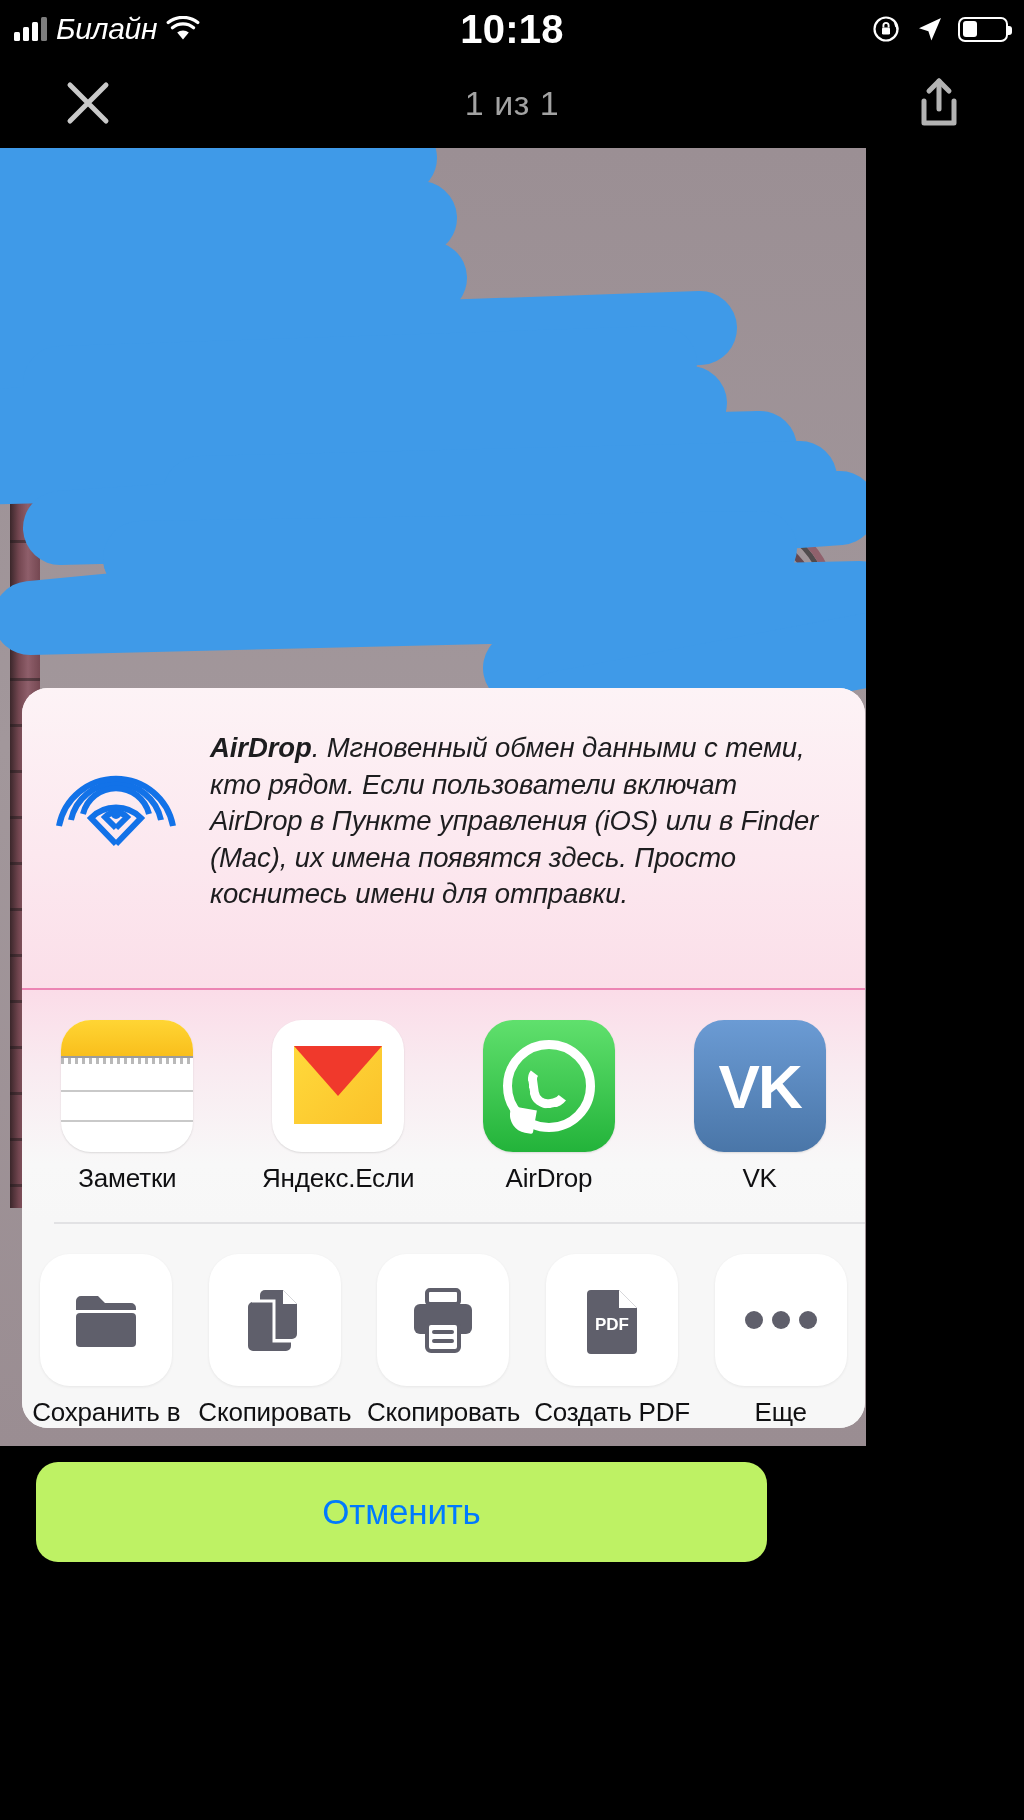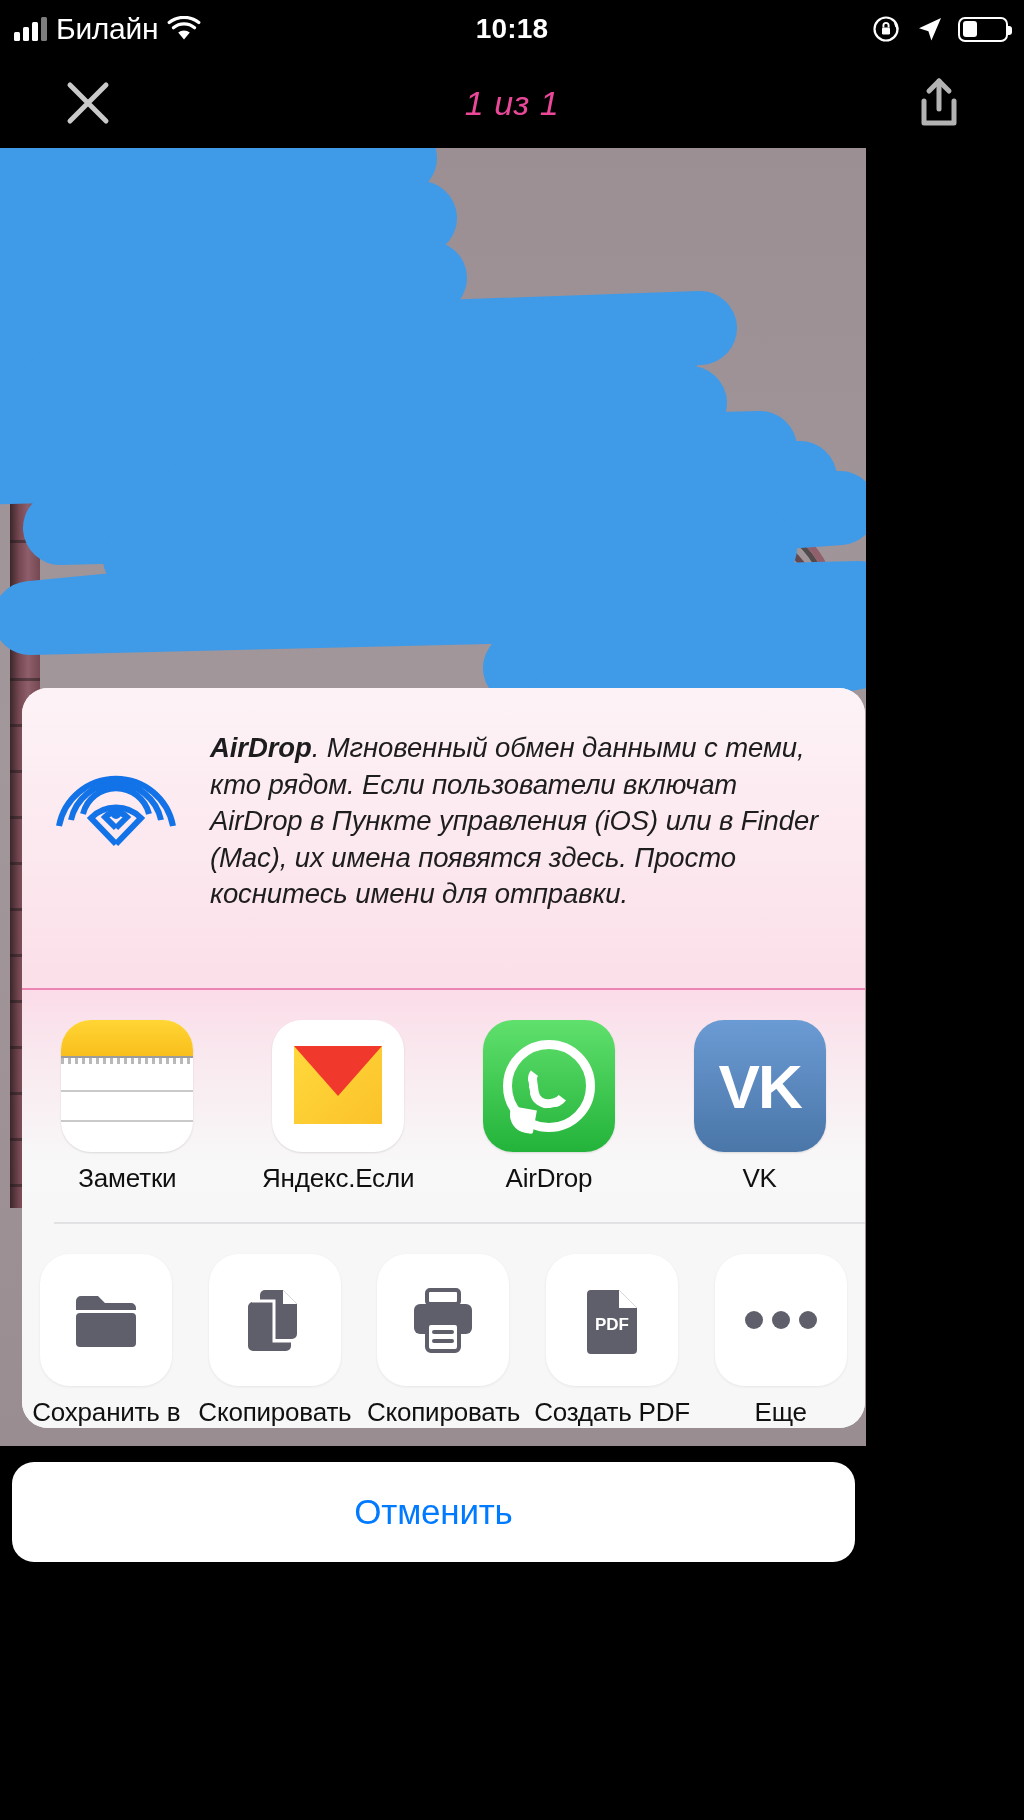--- a/index.html
+++ b/index.html
@@ -33,22 +33,22 @@
   .sb-right {
     position: absolute; right: 16px; top: 0; height: 58px;
     display: flex; align-items: center; gap: 14px;
   }
   .signal-bars { display: flex; align-items: flex-end; gap: 3px; height: 24px; }
   .signal-bars i { display: block; width: 6px; background: #fff; border-radius: 1.5px; }
   .signal-bars i:nth-child(1){ height: 9px; }
   .signal-bars i:nth-child(2){ height: 14px; }
   .signal-bars i:nth-child(3){ height: 19px; }
   .signal-bars i:nth-child(4){ height: 24px; background: #7d7d7d; }
-  .carrier { font-size: 30px; letter-spacing: -0.3px; font-weight: 400; }
-  .clock { font-size: 28px; font-weight: 600; letter-spacing: 0.2px; }
+  .carrier { font-size: 30px; letter-spacing: -0.3px; font-weight: 400; font-style: italic; }
+  .clock { font-size: 40px; font-weight: 600; letter-spacing: 0.2px; }
   .battery-shell {
     width: 50px; height: 25px; border: 2.5px solid #fff;
     border-radius: 7px; position: relative; display: flex; align-items: center;
     padding: 2.5px;
   }
   .battery-shell::after {
     content: ""; position: absolute; right: -6px; top: 7px;
     width: 4px; height: 9px; background: #fff; border-radius: 0 3px 3px 0;
   }
   .battery-fill { height: 100%; width: 36%; background: #fff; border-radius: 3px; }
@@ -59,21 +59,21 @@
     width: 1024px; height: 90px;
     background: #000;
   }
   #close-btn {
     position: absolute; left: 62px; top: 50%; transform: translateY(-50%);
     width: 52px; height: 52px;
   }
   #nav-title {
     position: absolute; left: 0; top: 0; width: 1024px; height: 90px;
     display: flex; align-items: center; justify-content: center;
-    color: #ec4899; font-size: 34px; letter-spacing: 0.5px; font-style: italic;
+    color: #a3a3a3; font-size: 34px; letter-spacing: 0.5px;
   }
   #share-btn {
     position: absolute; right: 62px; top: 50%; transform: translateY(-50%);
     width: 46px; height: 52px;
   }
 
   
   #photo-area {
     position: absolute; left: 0; top: 148px;
     width: 866px; height: 1298px;
@@ -224,23 +224,23 @@
     border-top-color: transparent; border-right-color: transparent;
   }
   .ic-vk { background: linear-gradient(180deg,#6b9bd4 0%, #4a76a8 100%);
     display:flex; align-items:center; justify-content:center; }
   .ic-vk span { color:#fff; font-size: 62px; font-weight: 700; letter-spacing: -2px; }
 
   svg.glyph { display: block; }
 
   
   #cancel-button {
-    position: absolute; left: 12px; top: 1462px;
-    width: 843px; height: 100px;
-    background: #ffffff; border-radius: 22px;
+    position: absolute; left: 36px; top: 1462px;
+    width: 731px; height: 100px;
+    background: #bef264; border-radius: 22px;
     display: flex; align-items: center; justify-content: center;
   }
   #cancel-label { font-size: 35px; color: #007aff; letter-spacing: -0.2px; }
 </style>
 </head>
 <body>
 
 <div id="screen">
 
   <div id="status-bar">

